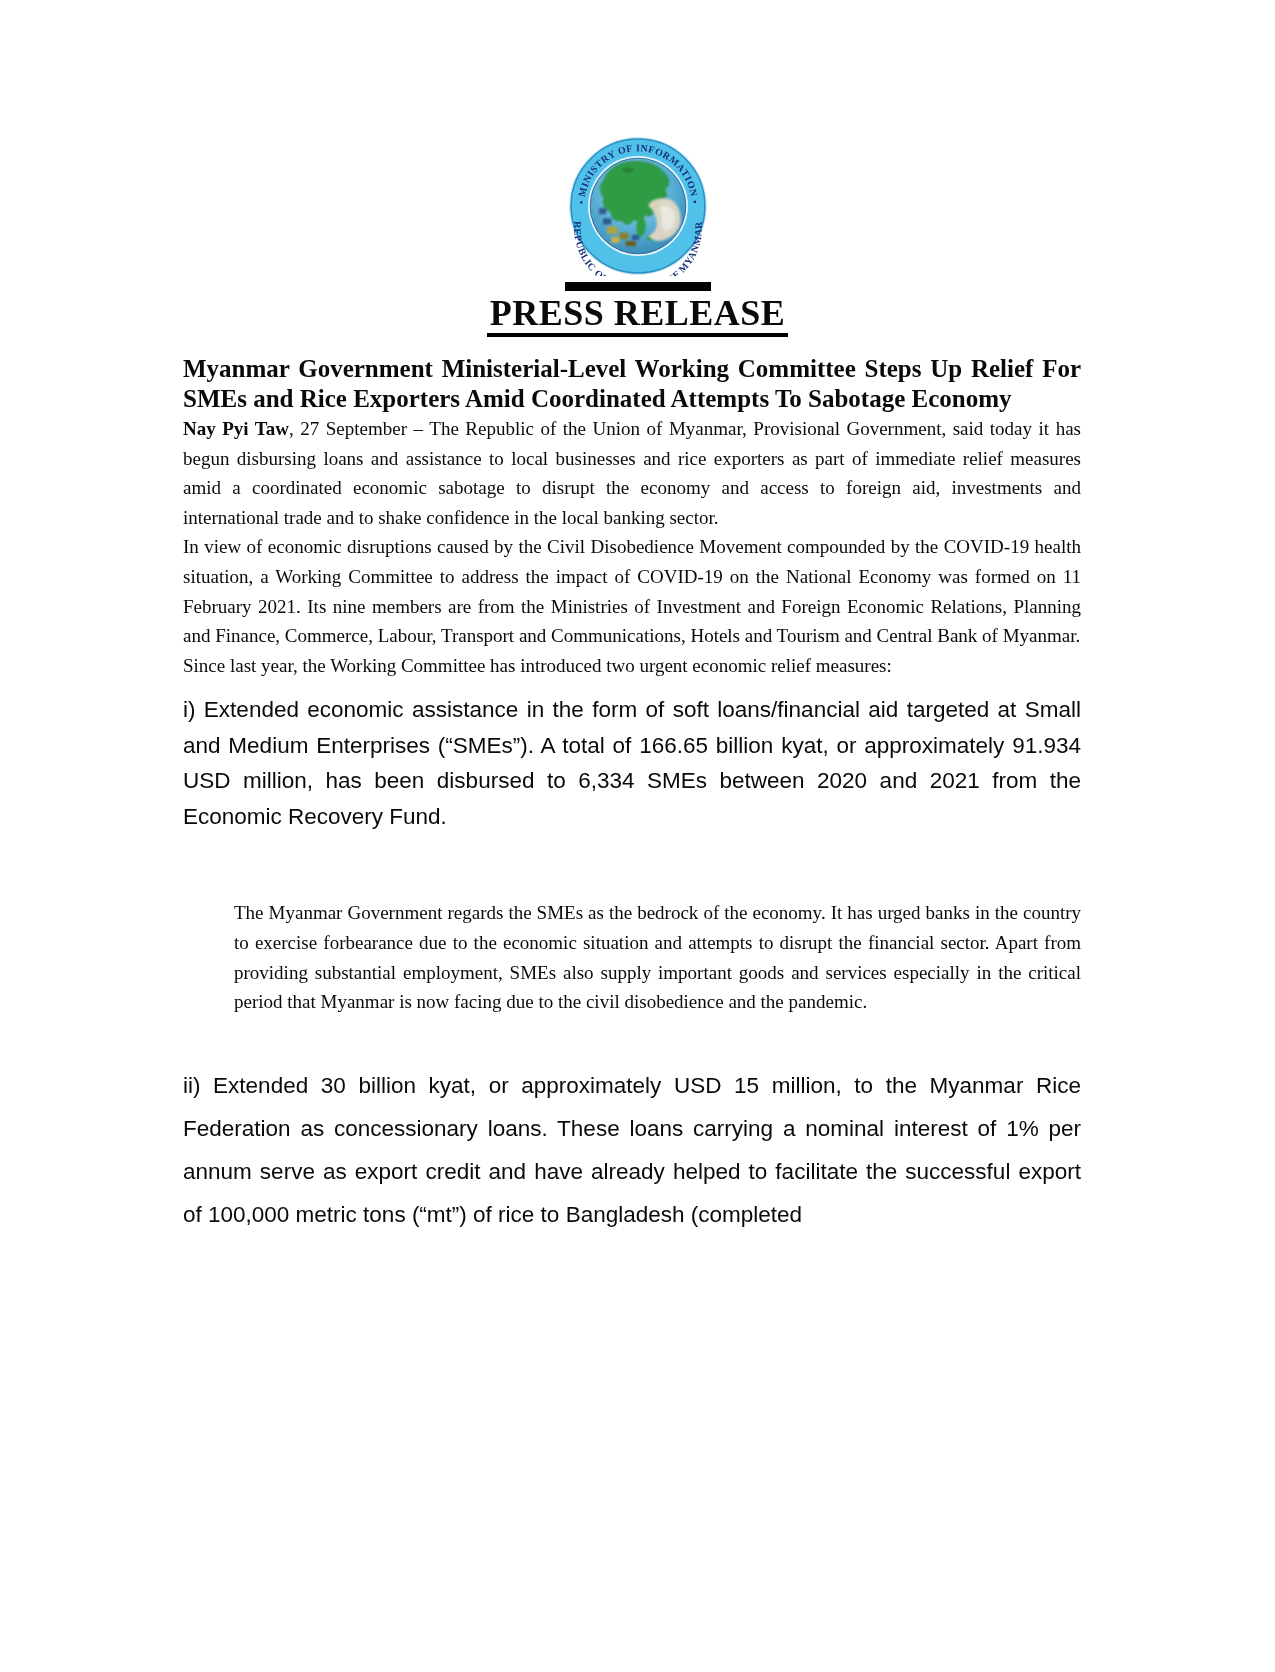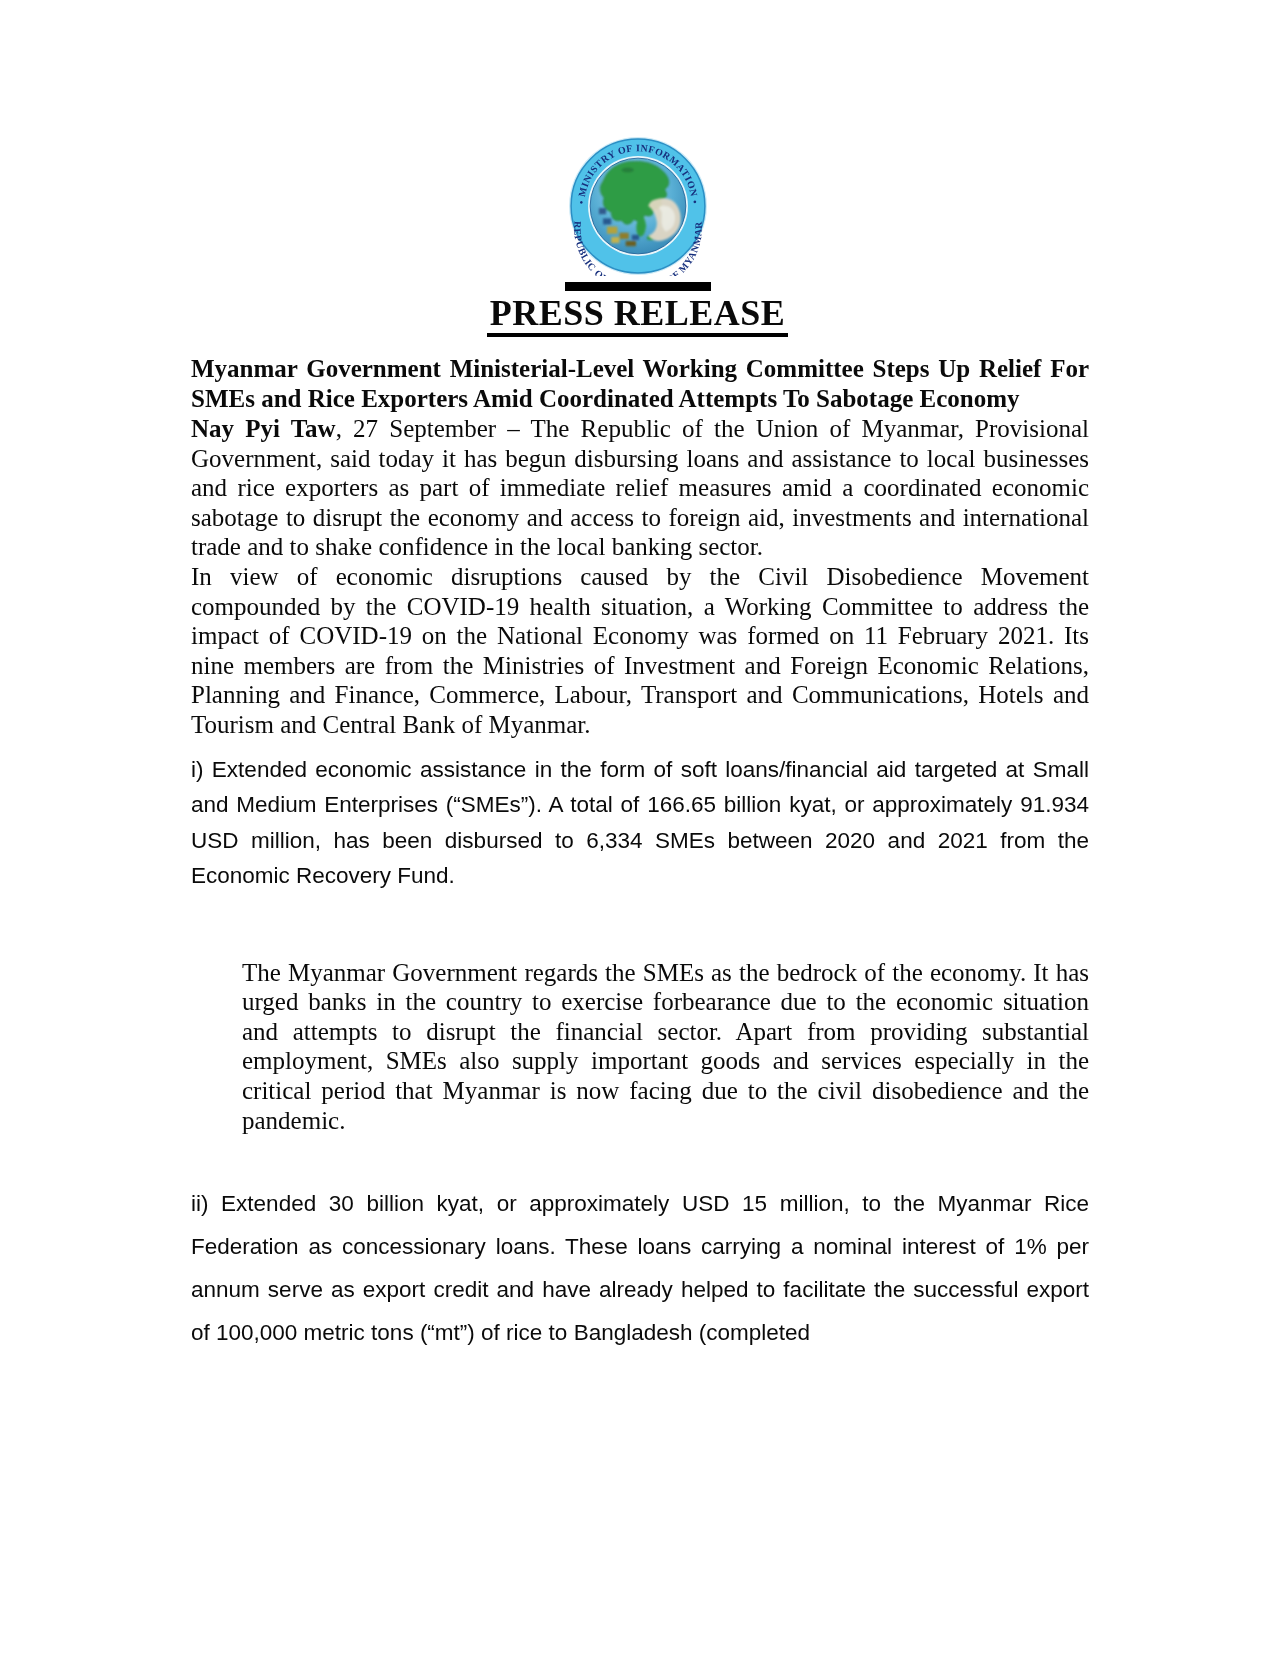--- a/index.html
+++ b/index.html
@@ -17,27 +17,27 @@
   .seal { width:140px; height:140px; display:block; }
   .divider-bar { width:146px; height:9px; background:#000; margin-top:6px; }
   .pr-title {
     margin-top:2px;
     font-weight:bold; font-size:36px; line-height:1.12;
     letter-spacing:0.5px;
     border-bottom:4px solid #000;
     padding:0 3px 0 3px;
   }
   
-  .content { position:absolute; left:191px; top:354px; width:898px; }
+  .content { position:absolute; left:183px; top:354px; width:898px; }
   .headline {
     margin:0; font-size:25px; font-weight:bold;
     line-height:30px; text-align:justify;
   }
   .para {
-    margin:0; font-size:25px; line-height:29.6px; text-align:justify;
+    margin:0; font-size:19px; line-height:29.6px; text-align:justify;
   }
   .sans { font-family:"Liberation Sans", sans-serif; font-size:22.5px; }
   .item-i  { line-height:35.5px; margin-top:12px; }
   .quote   { margin:64px 0 0 51px; }
   .item-ii { line-height:43px; margin-top:47px; }
   .seal-arc-text {
     font-family:"Liberation Serif", serif;
     font-weight:bold; font-size:9.6px; letter-spacing:0.5px;
     fill:#17307e;
   }
@@ -100,20 +100,21 @@
   </header>
 
   <main class="content">
 
     <h1 class="headline">Myanmar Government Ministerial-Level Working Committee Steps Up Relief For SMEs and Rice Exporters Amid Coordinated Attempts To Sabotage Economy</h1>
 
     <p class="para"><strong>Nay Pyi Taw</strong><span>, 27 September – The  Republic  of  the  Union  of  Myanmar, Provisional Government, said today it has begun disbursing loans and assistance to local businesses and rice exporters as part of immediate relief measures amid a coordinated economic sabotage to disrupt the economy and access to foreign aid, investments and international trade and to shake confidence in the local banking sector.</span></p>
 
     <p class="para">In view of economic disruptions caused by the Civil Disobedience Movement compounded by the COVID-19 health situation, a Working Committee to address the impact of COVID-19 on the National Economy was formed on 11 February 2021. Its nine members are from the Ministries of Investment and Foreign Economic Relations, Planning and Finance, Commerce, Labour, Transport and Communications, Hotels and Tourism and Central Bank of Myanmar.</p>
 
+    <p class="para">Since last year, the Working Committee has introduced two urgent economic relief measures:</p>
 
     <p class="para sans item-i">i) Extended economic assistance in the form of soft loans/financial aid targeted at Small and Medium Enterprises (“SMEs”). A total of 166.65 billion kyat, or approximately 91.934 USD million, has been disbursed to 6,334 SMEs between 2020 and 2021 from the Economic Recovery Fund.</p>
 
     <p class="para quote">The Myanmar Government regards the SMEs as the bedrock of the economy. It has urged banks in the country to exercise forbearance due to the economic situation and attempts to disrupt the financial sector. Apart from providing substantial employment, SMEs also supply important goods and services especially in the critical period that Myanmar is now facing due to the civil disobedience and the pandemic.</p>
 
     <p class="para sans item-ii">ii) Extended 30 billion kyat, or approximately USD 15 million, to the Myanmar Rice Federation as concessionary loans. These loans carrying a nominal interest of 1% per annum serve as export credit and have already helped to facilitate the successful export of 100,000 metric tons (“mt”) of rice to Bangladesh (completed</p>
 
   </main>
 </div>
 

